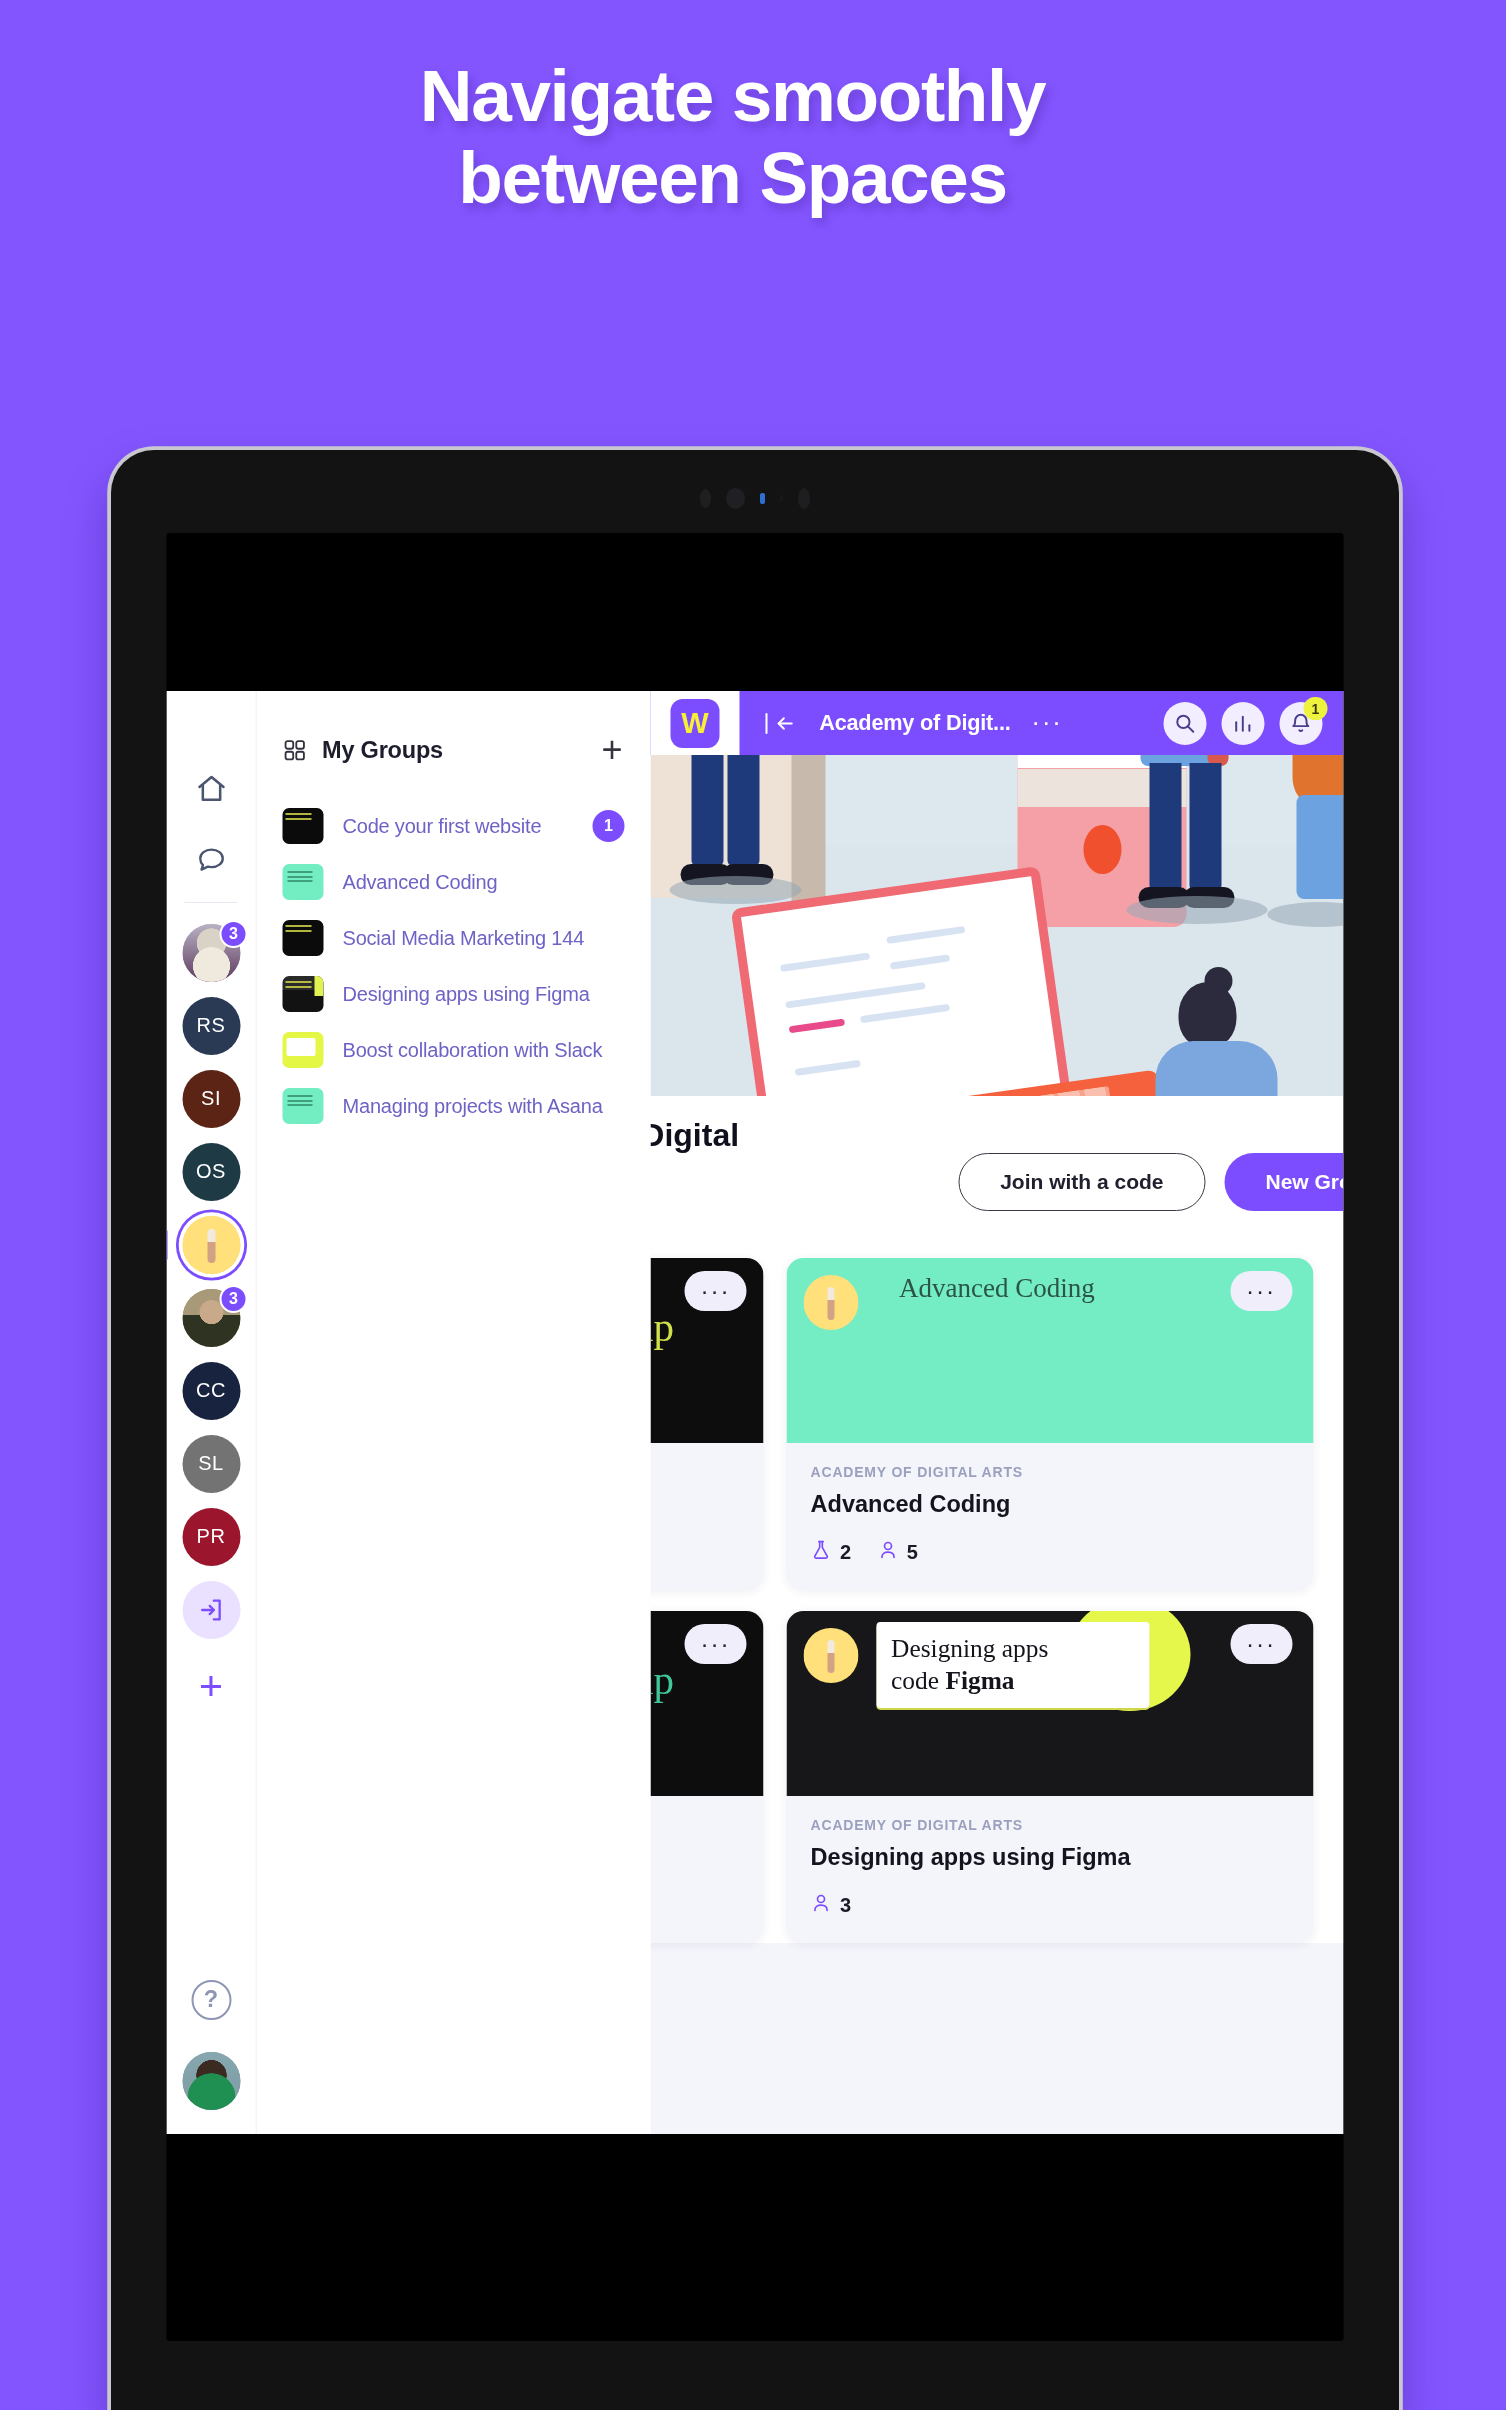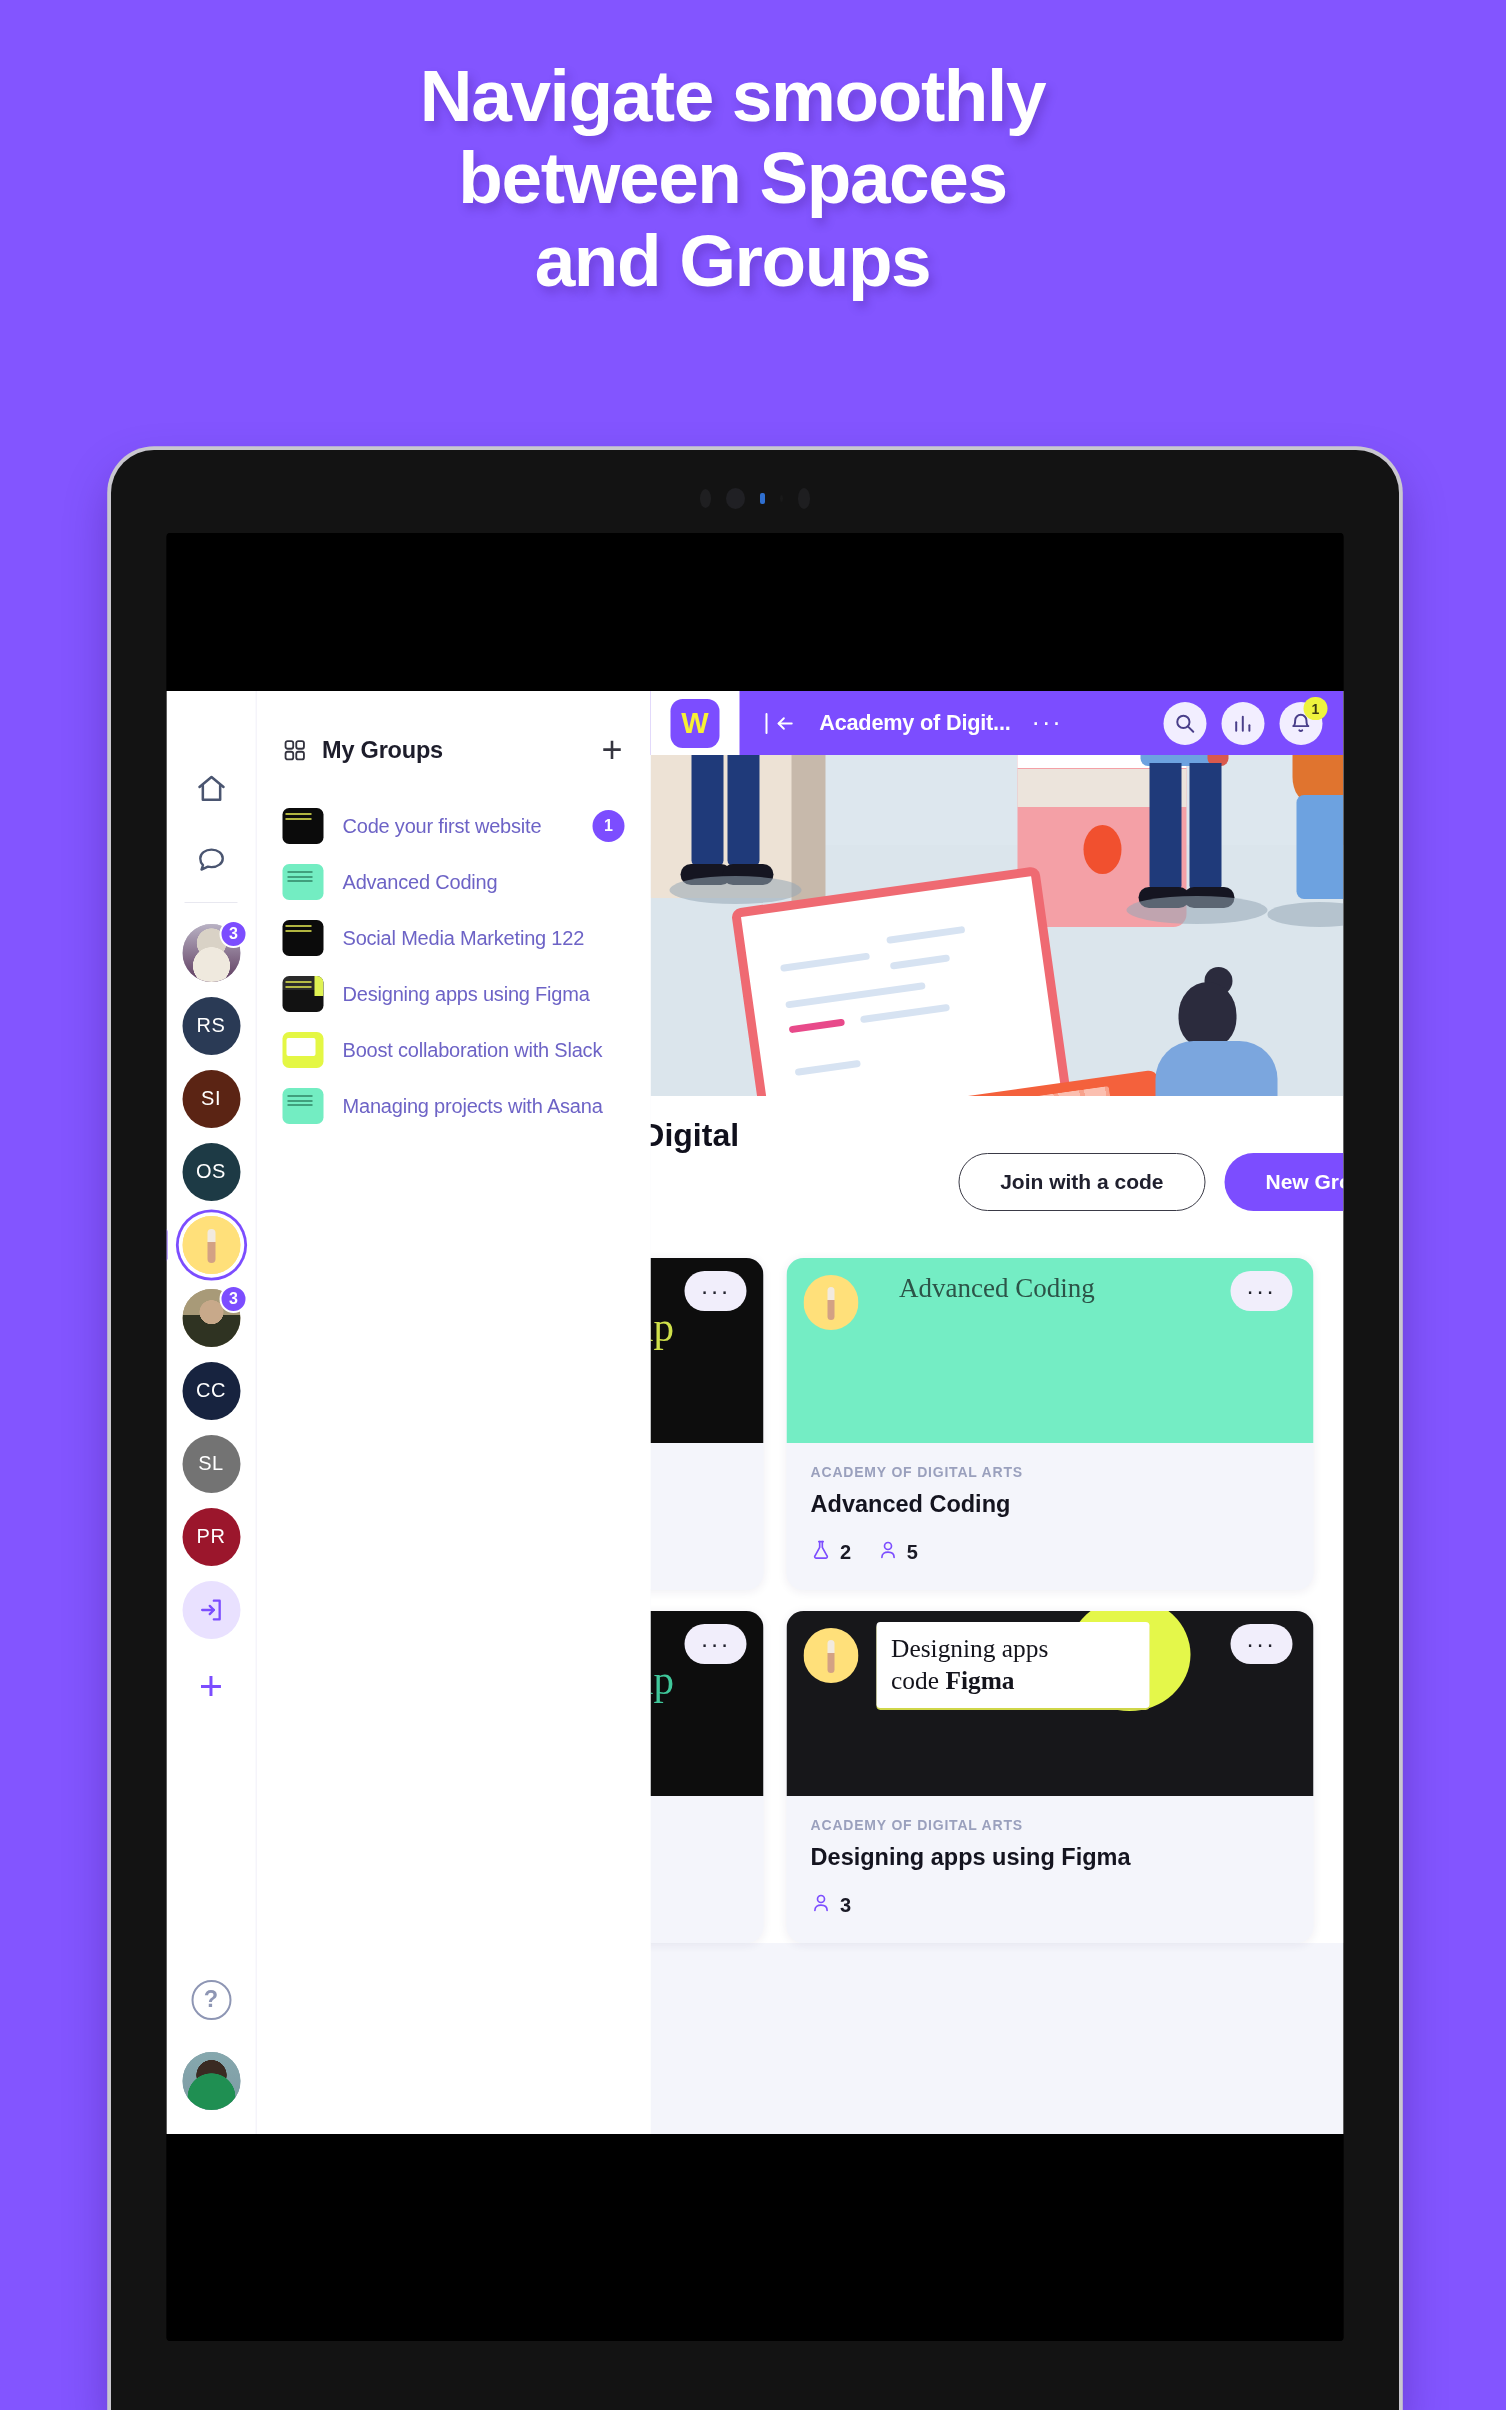--- a/index.html
+++ b/index.html
@@ -401,21 +401,20 @@
   .blackbar-top {
     position:absolute; left:0; top:0; width:1177px; height:158px; background:#000;
   }
 </style>
 </head>
 <body>
 
 <div class="headline">
   <span class="ln">Navigate smoothly</span>
   <span class="ln">between Spaces</span>
-  <span class="ln">and Groups</span>
 </div>
 
 <div class="device">
   <div class="device-sensors">
     <span class="sensor s1"></span>
     <span class="sensor s2"></span>
     <span class="sensor s3"></span>
     <span class="sensor s4"></span>
     <span class="sensor s5"></span>
   </div>
@@ -519,21 +518,21 @@
               <div class="group-thumb th-black"></div>
               <div class="group-name">Code your first website</div>
               <div class="group-badge">1</div>
             </div>
             <div class="group-row">
               <div class="group-thumb th-mint"></div>
               <div class="group-name">Advanced Coding</div>
             </div>
             <div class="group-row">
               <div class="group-thumb th-black"></div>
-              <div class="group-name">Social Media Marketing 122</div>
+              <div class="group-name">Social Media Marketing 144</div>
             </div>
             <div class="group-row">
               <div class="group-thumb th-blacklime"></div>
               <div class="group-name">Designing apps using Figma</div>
             </div>
             <div class="group-row">
               <div class="group-thumb th-lime"></div>
               <div class="group-name">Boost collaboration with Slack</div>
             </div>
             <div class="group-row">

